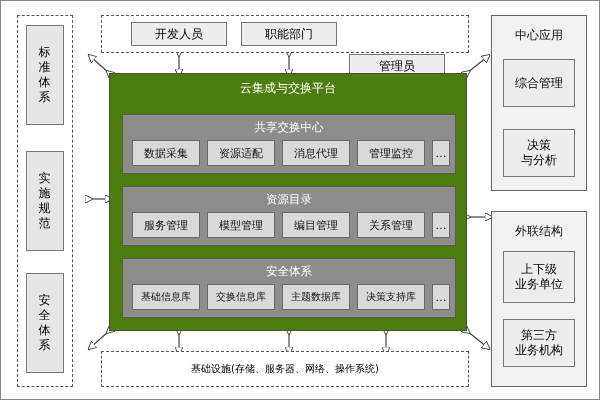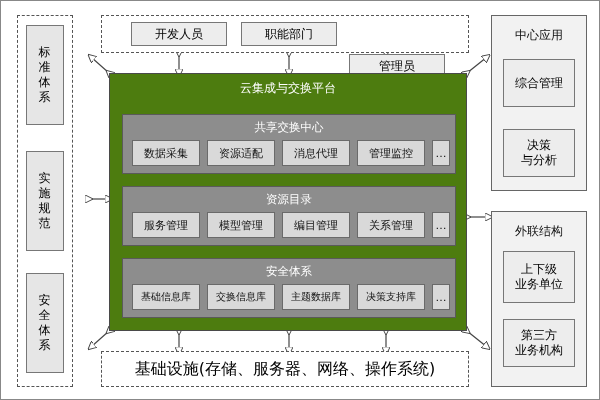--- a/index.html
+++ b/index.html
@@ -103,21 +103,21 @@
     border: 1px solid #777;
     background: #ededed;
     font-size: 12px;
   }
   .right-title {
     font-size: 12px;
     color: #111;
   }
   
   .infra {
-    font-size: 16px;
+    font-size: 10px;
   }
   .label-center {
     position: absolute;
     left: 0;
     right: 0;
     text-align: center;
     font-size: 12px;
     color: #111;
   }
   svg.arrows {

